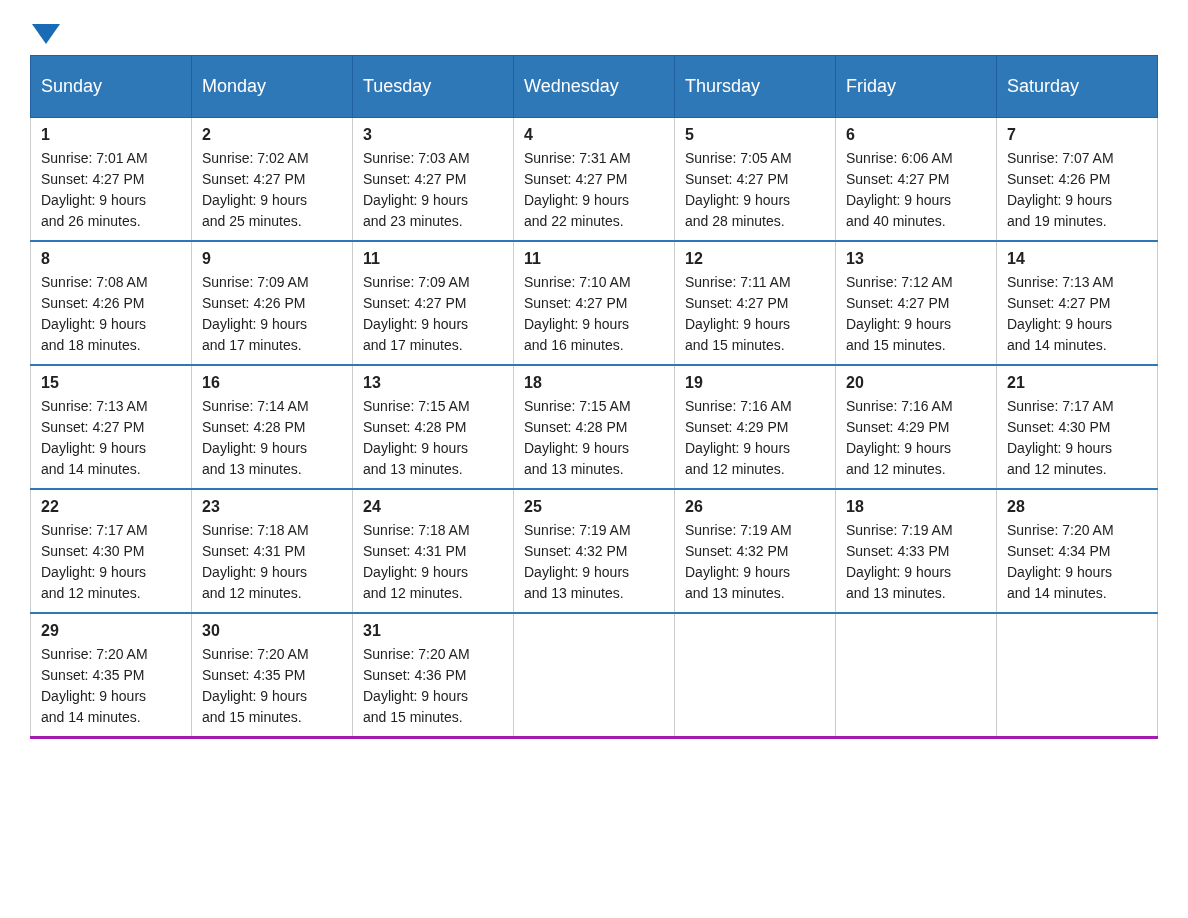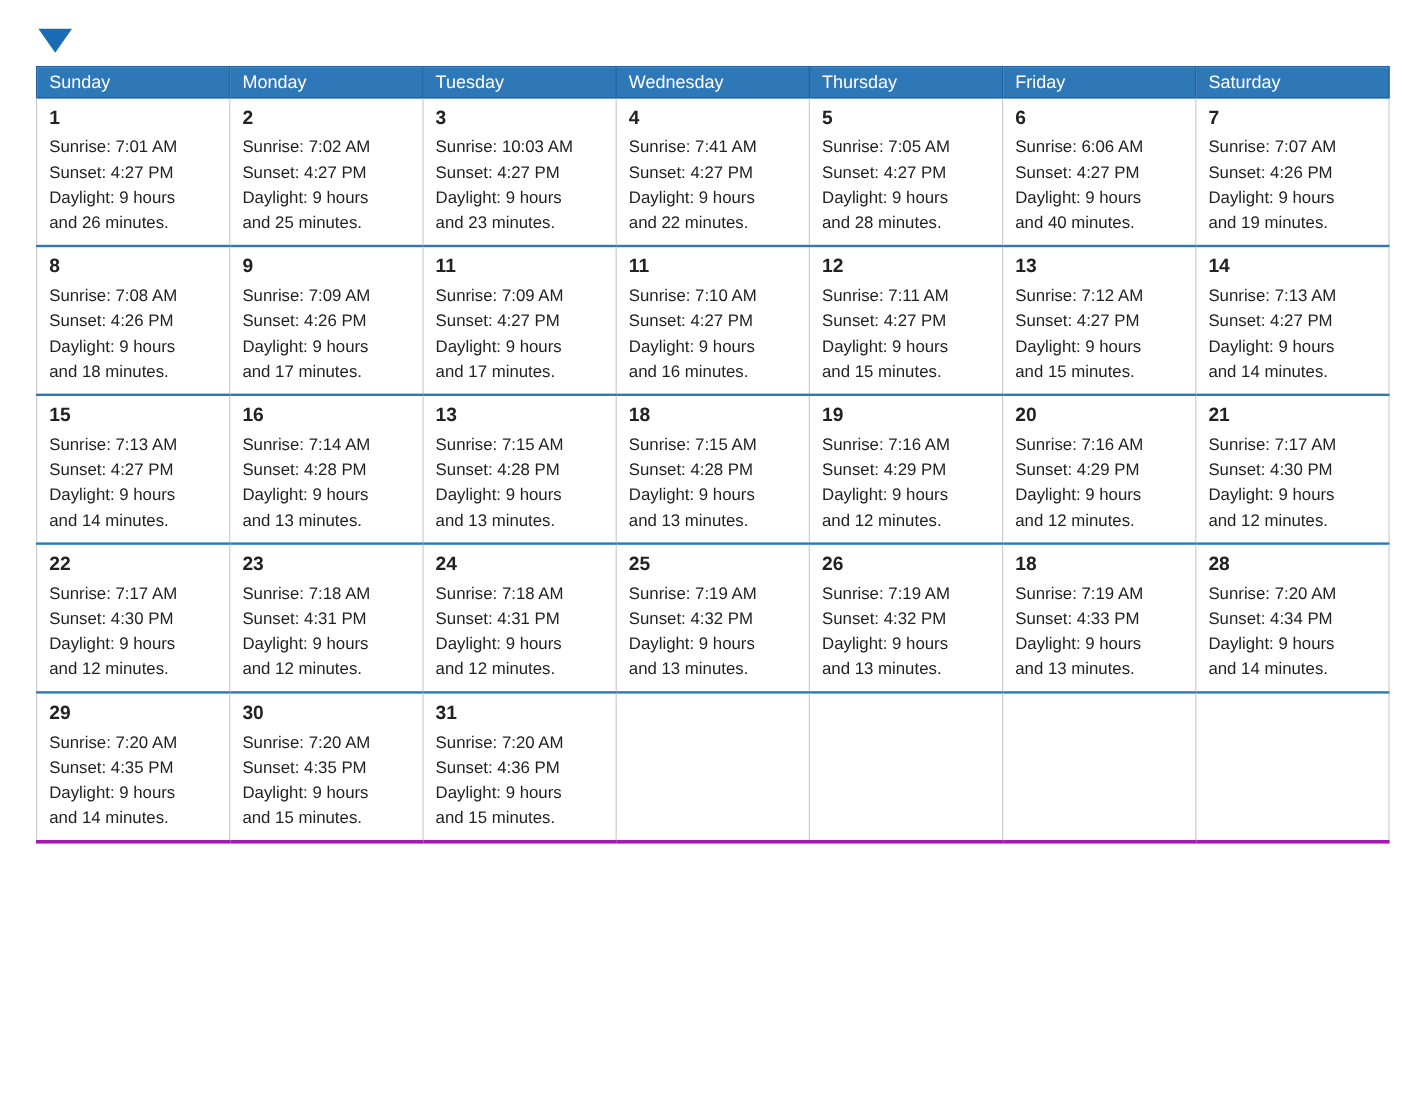--- a/index.html
+++ b/index.html
@@ -53,23 +53,23 @@
       margin-top: 4px;
     }
     .calendar {
       width: 100%;
       border-collapse: collapse;
       margin-top: 10px;
     }
     .calendar thead th {
       background: #2e78b7;
       color: #fff;
-      font-size: 15px;
+      font-size: 18px;
       font-weight: normal;
-      padding: 4px 10px;
+      padding: 20px 10px;
       text-align: left;
       border: 1px solid #2060a0;
     }
     .calendar tbody td {
       vertical-align: top;
       padding: 8px 10px;
       border: 1px solid #ccc;
       width: 14.28%;
       font-size: 13px;
       min-height: 90px;
@@ -139,30 +139,30 @@
         <div class="day-info">
           <span>Sunrise: </span><span>7:02 AM</span><br>
           <span>Sunset: </span><span>4:27 PM</span><br>
           <span>Daylight: 9 hours</span><br>
           <span>and 25 minutes.</span>
         </div>
       </td>
         <td>
         <span class="day-number">3</span>
         <div class="day-info">
-          <span>Sunrise: </span><span>10:03 AM</span><br>
+          <span>Sunrise: </span><span>7:03 AM</span><br>
           <span>Sunset: </span><span>4:27 PM</span><br>
           <span>Daylight: 9 hours</span><br>
           <span>and 23 minutes.</span>
         </div>
       </td>
         <td>
         <span class="day-number">4</span>
         <div class="day-info">
-          <span>Sunrise: </span><span>7:41 AM</span><br>
+          <span>Sunrise: </span><span>7:31 AM</span><br>
           <span>Sunset: </span><span>4:27 PM</span><br>
           <span>Daylight: 9 hours</span><br>
           <span>and 22 minutes.</span>
         </div>
       </td>
         <td>
         <span class="day-number">5</span>
         <div class="day-info">
           <span>Sunrise: </span><span>7:05 AM</span><br>
           <span>Sunset: </span><span>4:27 PM</span><br>

